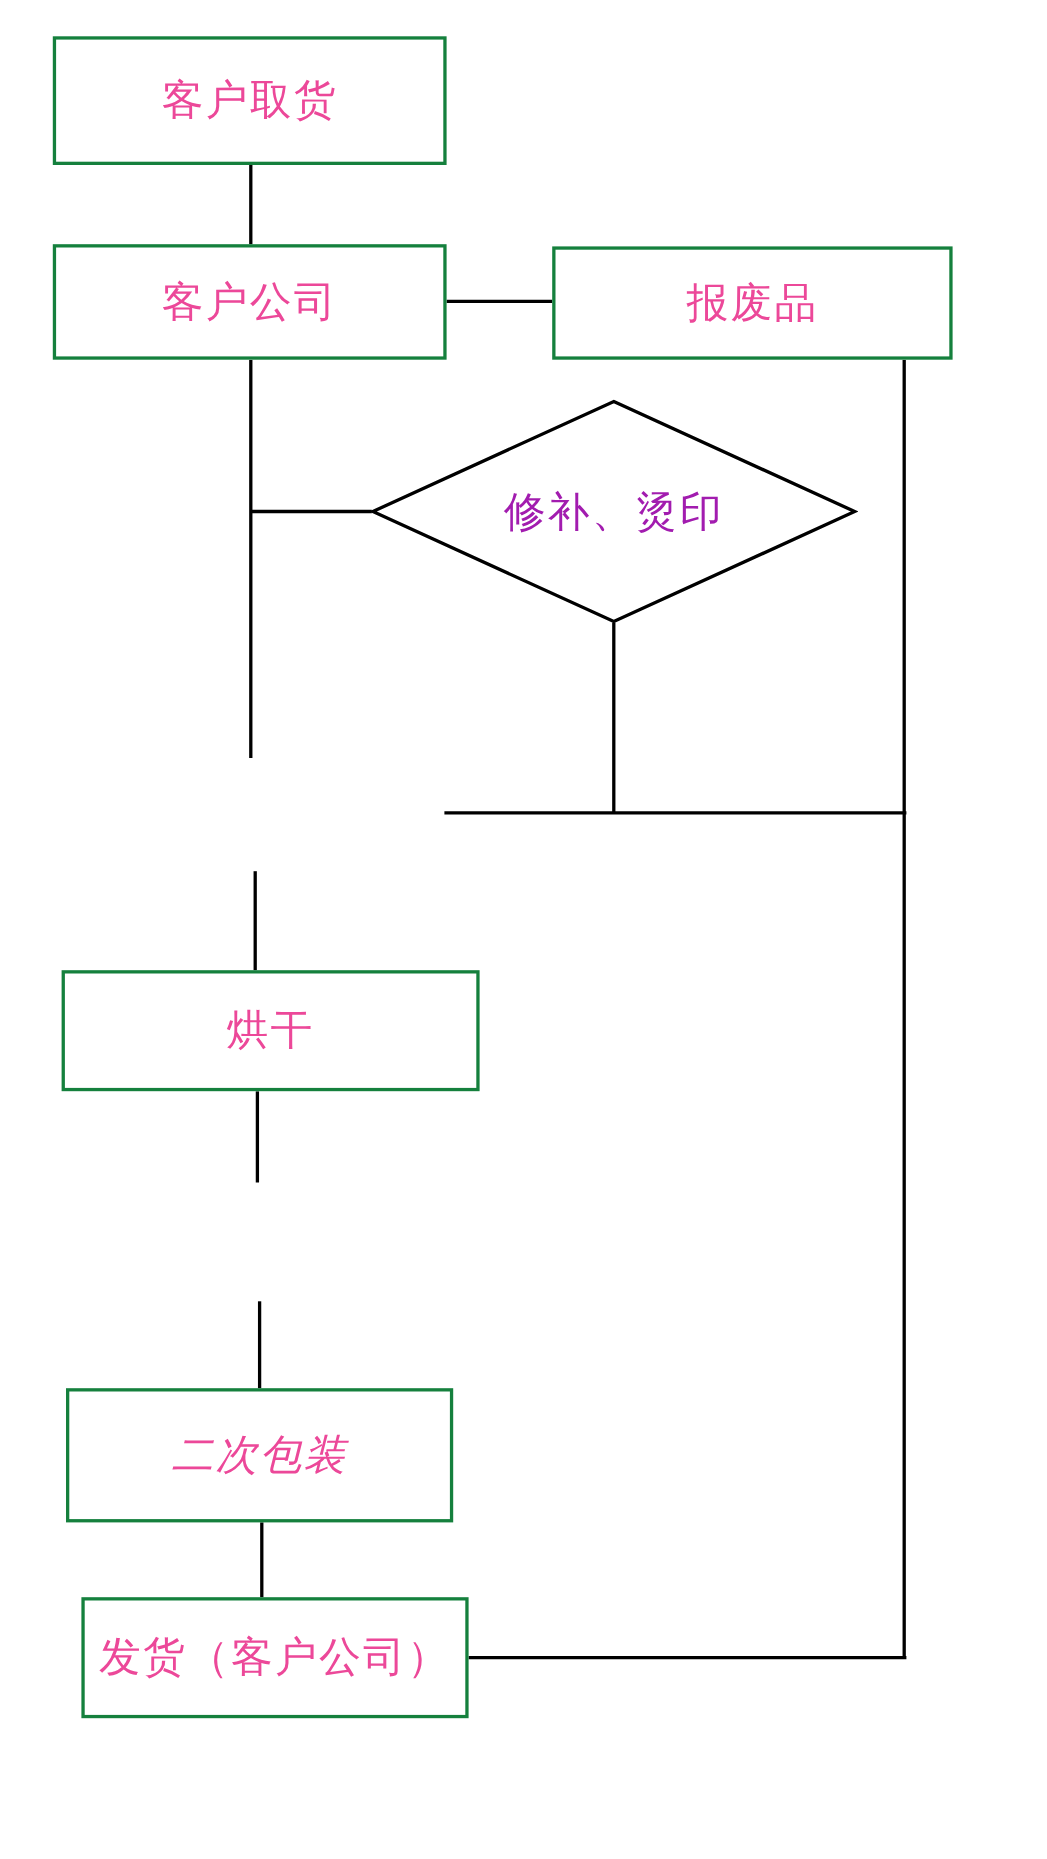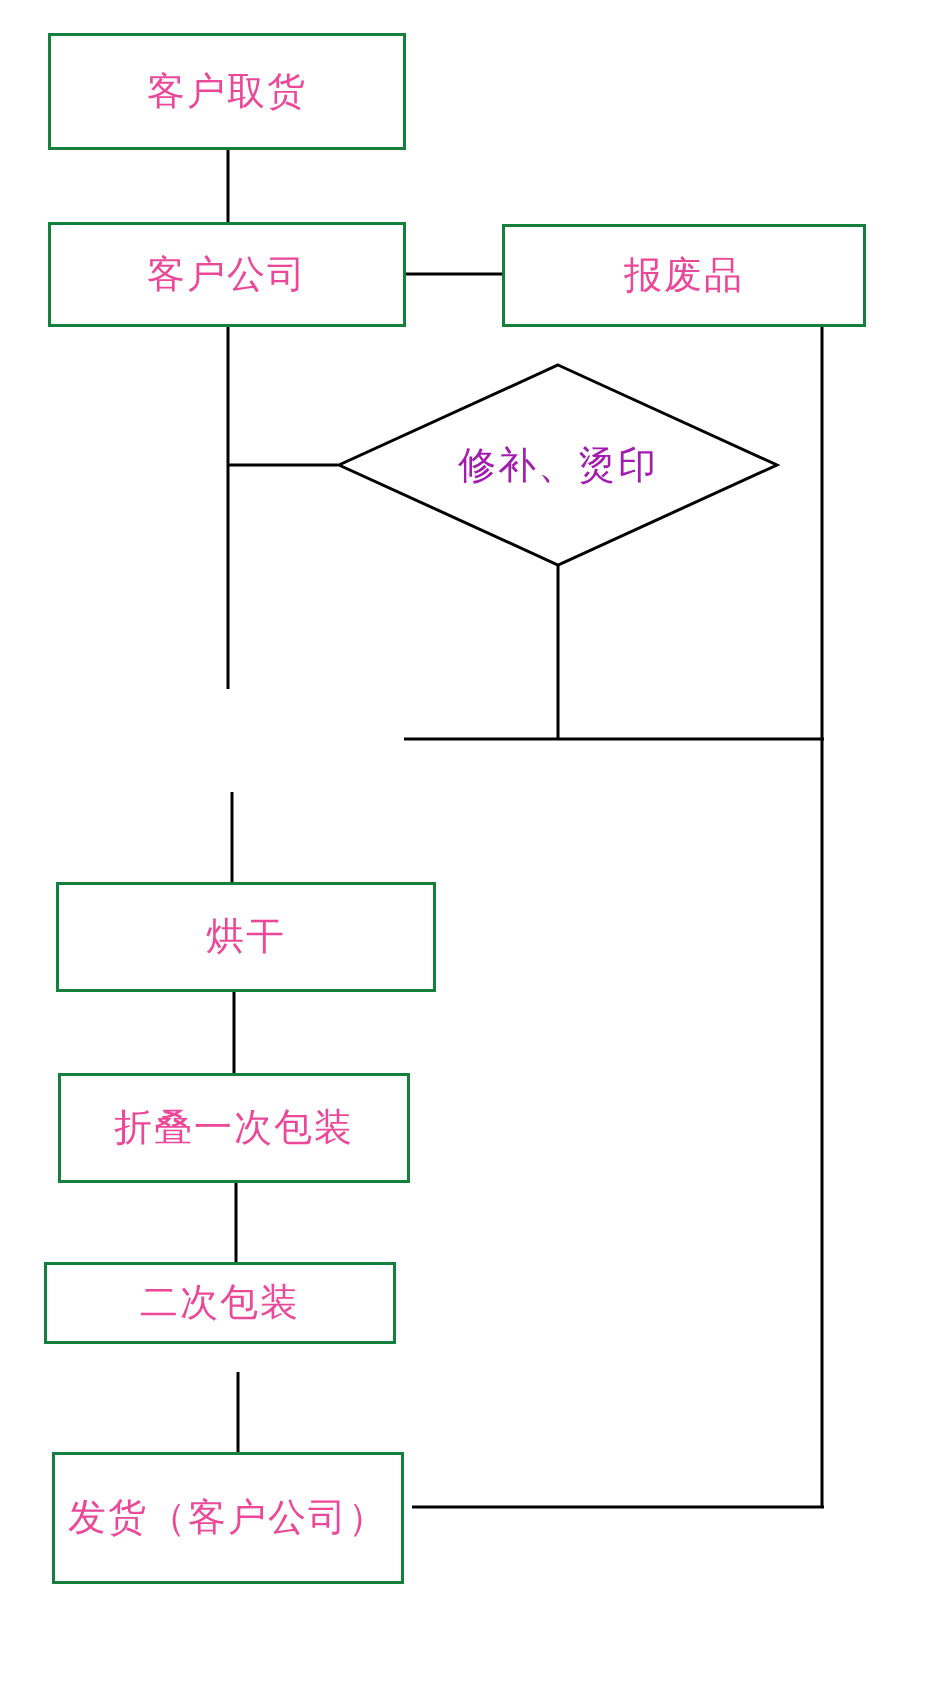--- a/index.html
+++ b/index.html
@@ -106,25 +106,22 @@
       <polygon points="222,3 441,103 222,203 3,103" fill="#ffffff" stroke="#000000" stroke-width="3"></polygon>
     </svg>
     <span class="diamond-label">修补、烫印</span>
   </div>
 
 
   <div class="node" style="left:56px; top:882px; width:380px; height:110px;">
     <span class="node-label">烘干</span>
   </div>
 
-  <div class="node" style="left:58px; top:1073px; width:352px; height:110px;">
-    <span class="node-label">折叠一次包装</span>
-  </div>
 
-  <div class="node" style="left:44px; top:1262px; width:352px; height:82px;">
+  <div class="node" style="left:60px; top:1262px; width:352px; height:122px;font-style:italic;">
     <span class="node-label">二次包装</span>
   </div>
 
-  <div class="node" style="left:52px; top:1452px; width:352px; height:132px;">
+  <div class="node" style="left:74px; top:1452px; width:352px; height:110px;">
     <span class="node-label">发货（客户公司）</span>
   </div>
 
 </div>
 
 </body></html>

